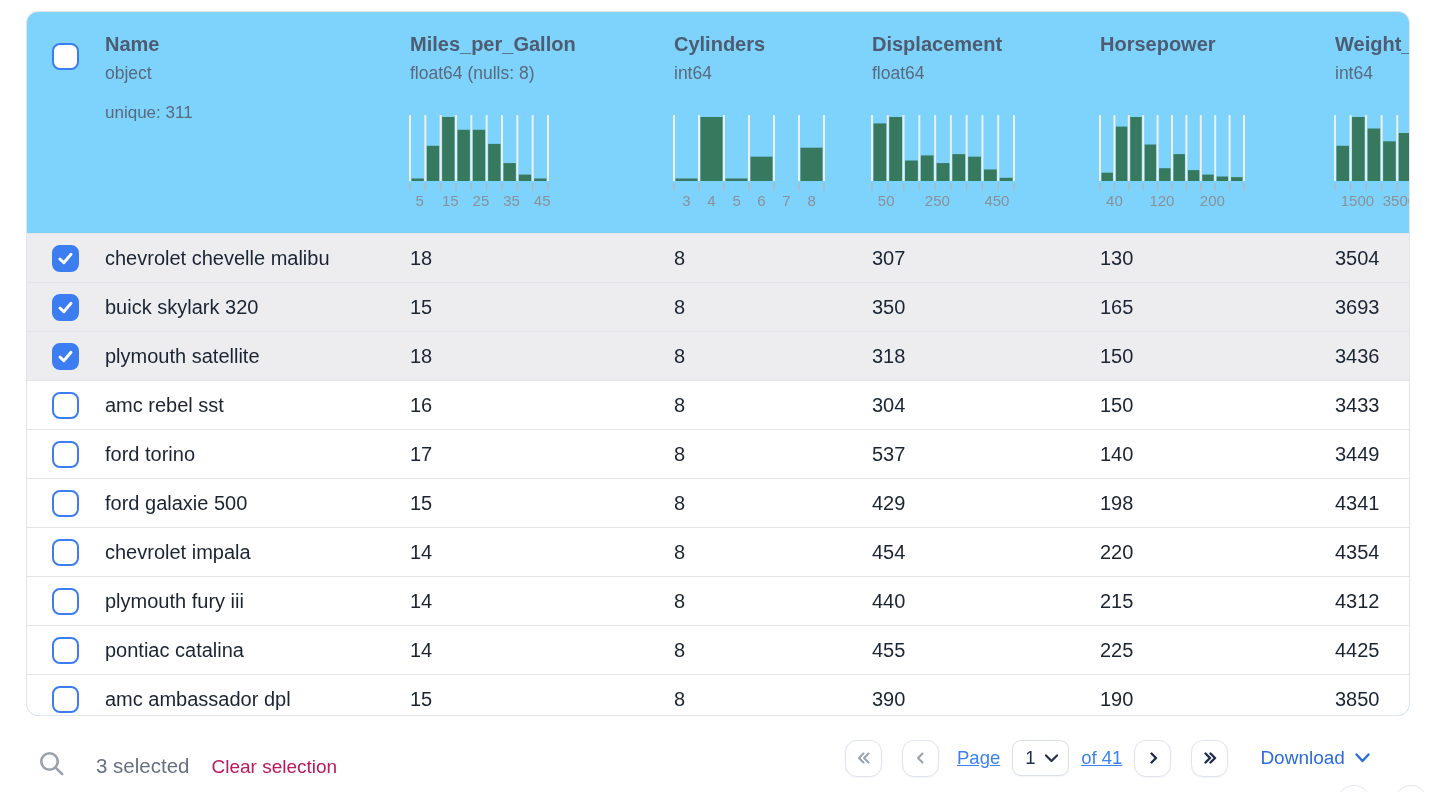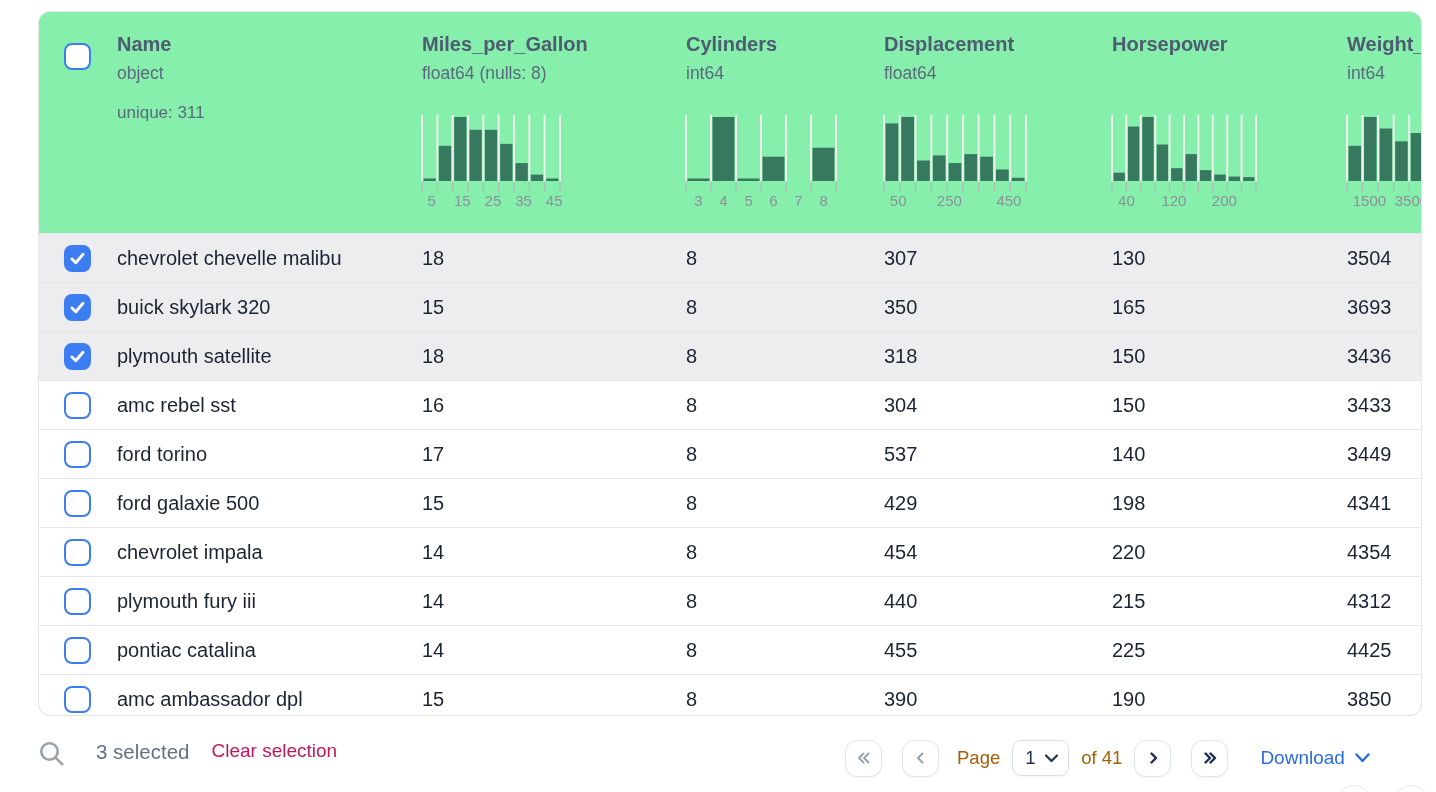--- a/index.html
+++ b/index.html
@@ -1,49 +1,49 @@
 <!DOCTYPE html>
 <html><head>
 <meta charset="utf-8">
 <style>
   html,body{margin:0;padding:0;background:#fff;}
   .stage{position:relative;width:1436px;height:792px;overflow:hidden;background:#fff;
          font-family:"Liberation Sans","DejaVu Sans",sans-serif;}
   
-  .card{position:absolute;left:38px;top:11px;width:1384px;height:705px;box-sizing:border-box;
-        background:#86efac;border:1.5px solid #e4e5ea;border-radius:12px;overflow:hidden;}
+  .card{position:absolute;left:26px;top:11px;width:1384px;height:705px;box-sizing:border-box;
+        background:#7dd3fc;border:1.5px solid #e4e5ea;border-radius:12px;overflow:hidden;}
   .grid-row{display:grid;grid-template-columns:78px 305px 264px 198px 228px 235px 275px;width:1583px;}
   .header-row{height:221px;}
   .cell{box-sizing:border-box;}
   .head-check{padding-left:25px;padding-top:31px;}
   .head-cell{display:flex;flex-direction:column;padding-top:20px;}
   .col-title{font-size:20px;font-weight:bold;color:#4d5c71;line-height:1.2;white-space:nowrap;}
   .col-dtype{font-size:17.5px;color:#5a697d;margin-top:7px;white-space:nowrap;}
   .col-extra{font-size:17px;color:#5a697d;margin-top:19px;white-space:nowrap;}
   .hist{margin-top:auto;margin-bottom:24px;display:block;overflow:visible;}
   .data-row{height:48px;border-top:1px solid #e3e5e9;align-items:center;background:#fff;}
   .data-row.selected{background:#ededf0;}
   .row-check{padding-left:25px;display:flex;align-items:center;}
   .val{font-size:20px;color:#1b2433;white-space:nowrap;}
   
   .cb{width:27px;height:27px;border-radius:8px;border:2px solid #3c7df2;background:#fff;
       box-sizing:border-box;display:flex;align-items:center;justify-content:center;cursor:pointer;}
   .cb.checked{background:#3c7df2;border-color:#3c7df2;}
   
-  .footer-left{position:absolute;left:38px;top:740px;height:38px;display:flex;align-items:flex-start;}
+  .footer-left{position:absolute;left:38px;top:740px;height:38px;display:flex;align-items:flex-end;}
   .selected-count{font-size:20.5px;color:#667080;margin-left:30px;}
   .clear-link{font-size:19px;color:#be185d;margin-left:22px;cursor:pointer;text-decoration:none;}
   .footer-right{position:absolute;left:845px;top:739px;height:38px;display:flex;align-items:center;}
   .pg-btn{width:37px;height:37px;box-sizing:border-box;border-radius:12px;border:1px solid #dfe4ee;
           background:#fff;display:flex;align-items:center;justify-content:center;cursor:pointer;
           box-shadow:0 1px 2px rgba(30,40,80,.05);}
   .pg-btn.disabled{color:#98a1af;}
   .pg-btn.active{color:#1e2c4d;}
   .gap20{margin-left:20px;} .gap18{margin-left:18px;} .gap12{margin-left:12px;} .gap32{margin-left:32px;}
-  .pg-text{font-size:18.5px;color:#a16207;white-space:nowrap;}
+  .pg-text{font-size:18.5px;color:#3b82f6;white-space:nowrap;text-decoration:underline;}
   .page-select{width:57px;height:36px;box-sizing:border-box;border-radius:9px;border:1px solid #dbe0ec;
                background:#fff;display:flex;align-items:center;justify-content:space-between;
                padding:0 9px 0 12px;cursor:pointer;box-shadow:0 1px 2px rgba(30,40,80,.05);}
   .page-select span{font-size:18.5px;color:#22304e;}
   .download{display:flex;align-items:center;cursor:pointer;}
   .download span{font-size:19px;color:#2b6cdf;}
   .download svg{margin-left:9px;}
   .edge-circle{position:absolute;width:34px;height:34px;border-radius:50%;background:#fff;
                border:1.5px solid #e6e9f1;box-shadow:0 1px 2px rgba(30,40,80,.08);box-sizing:border-box;}
 </style>

